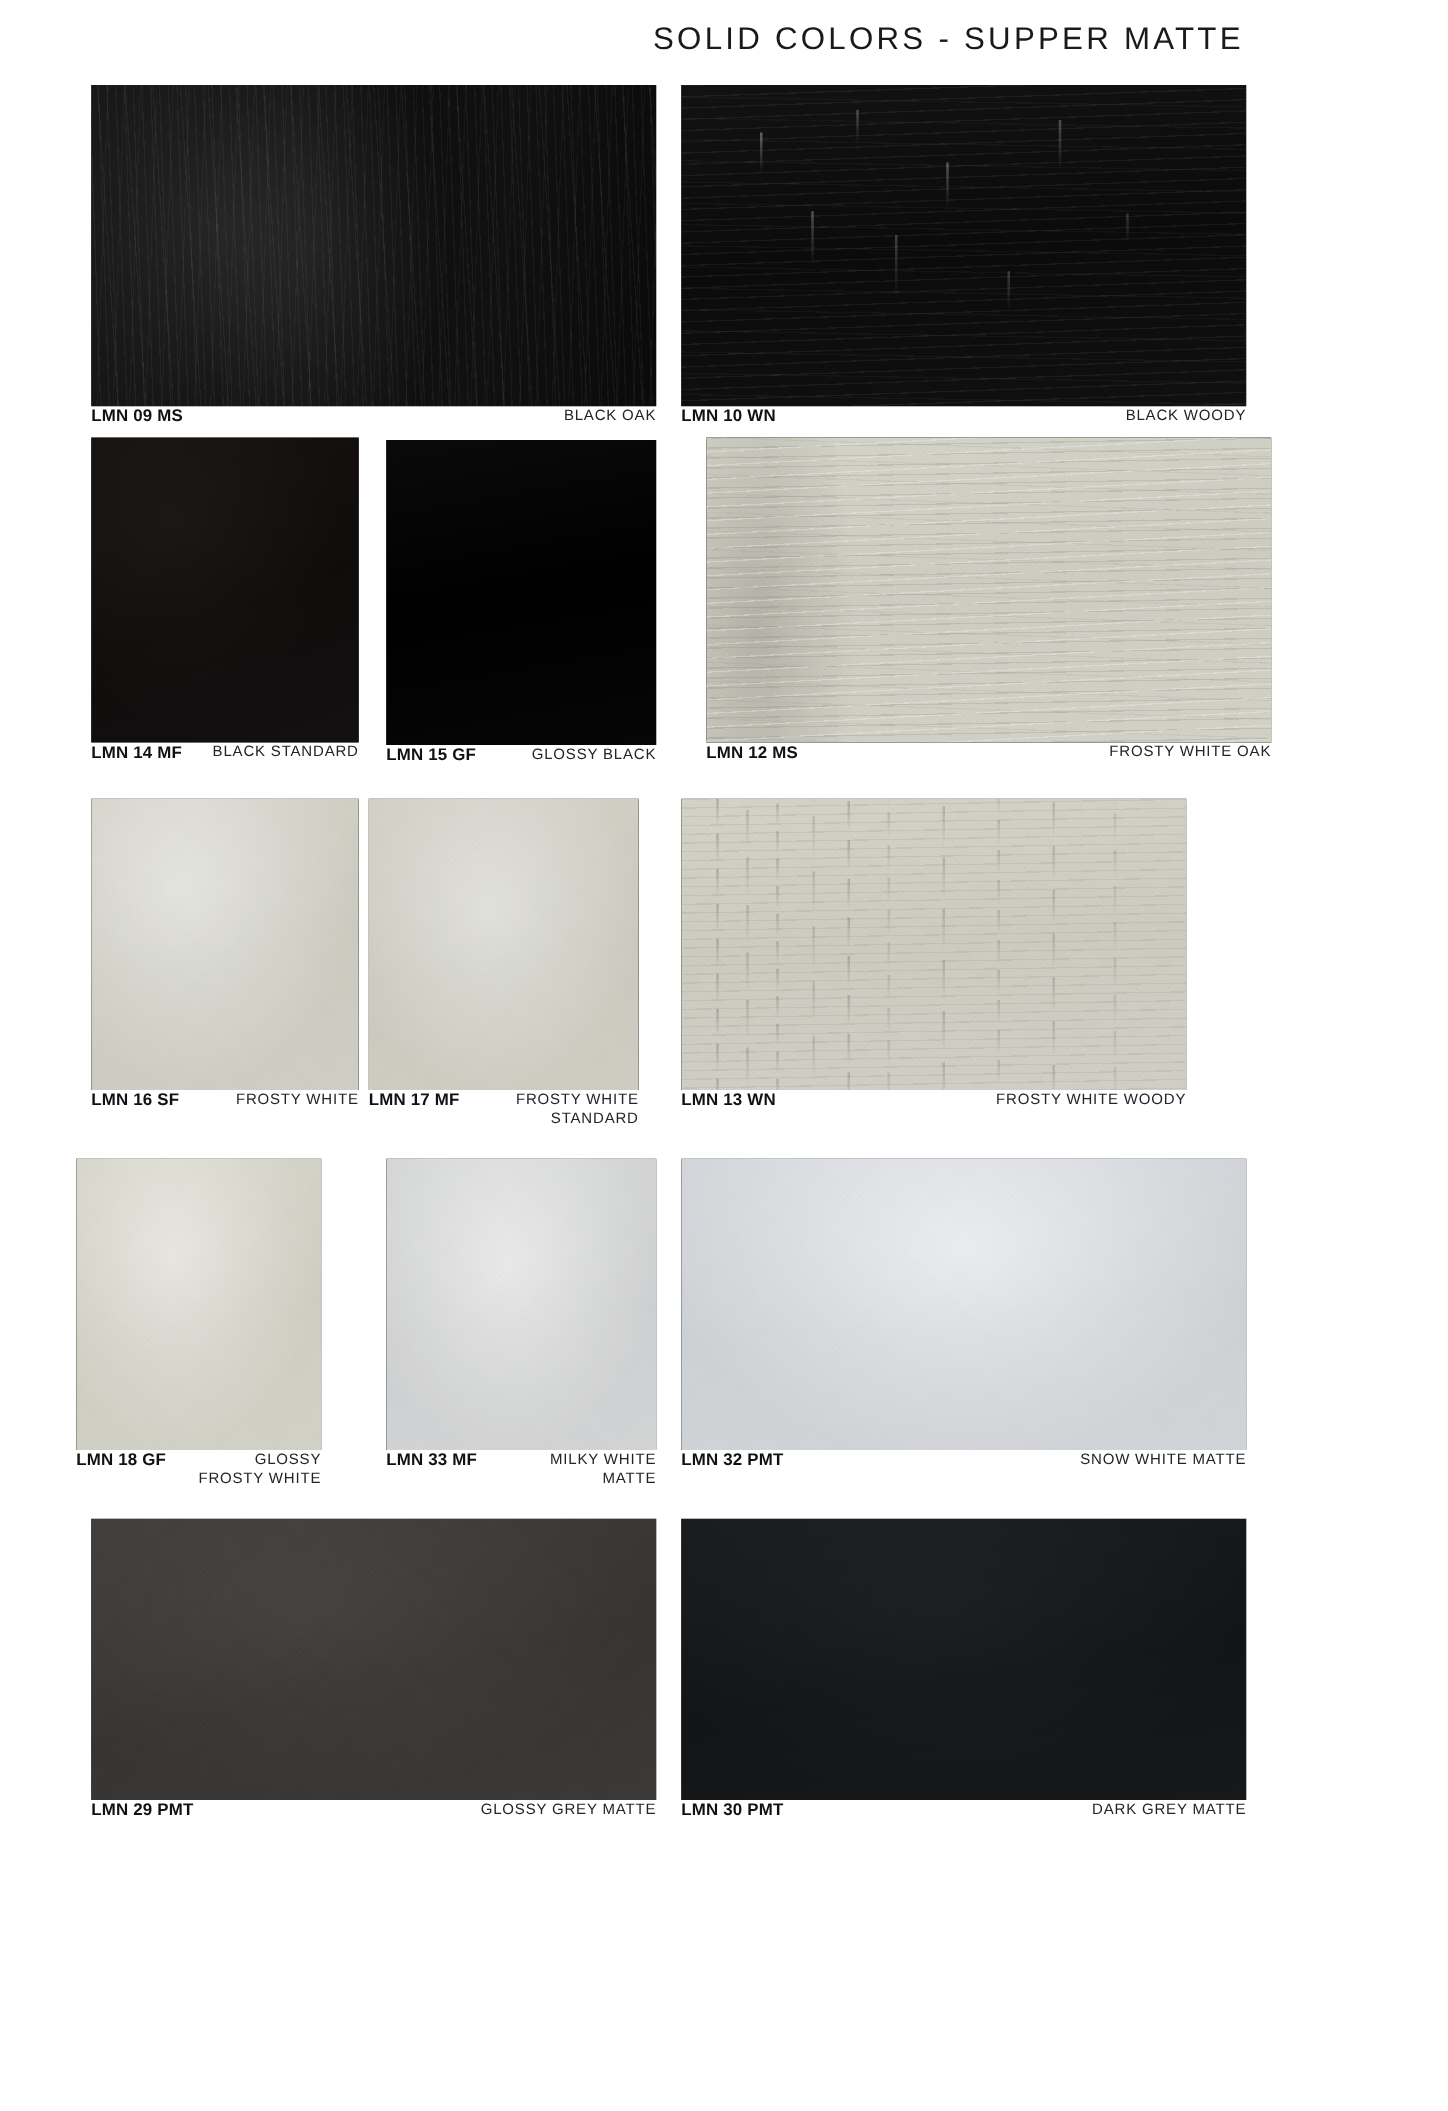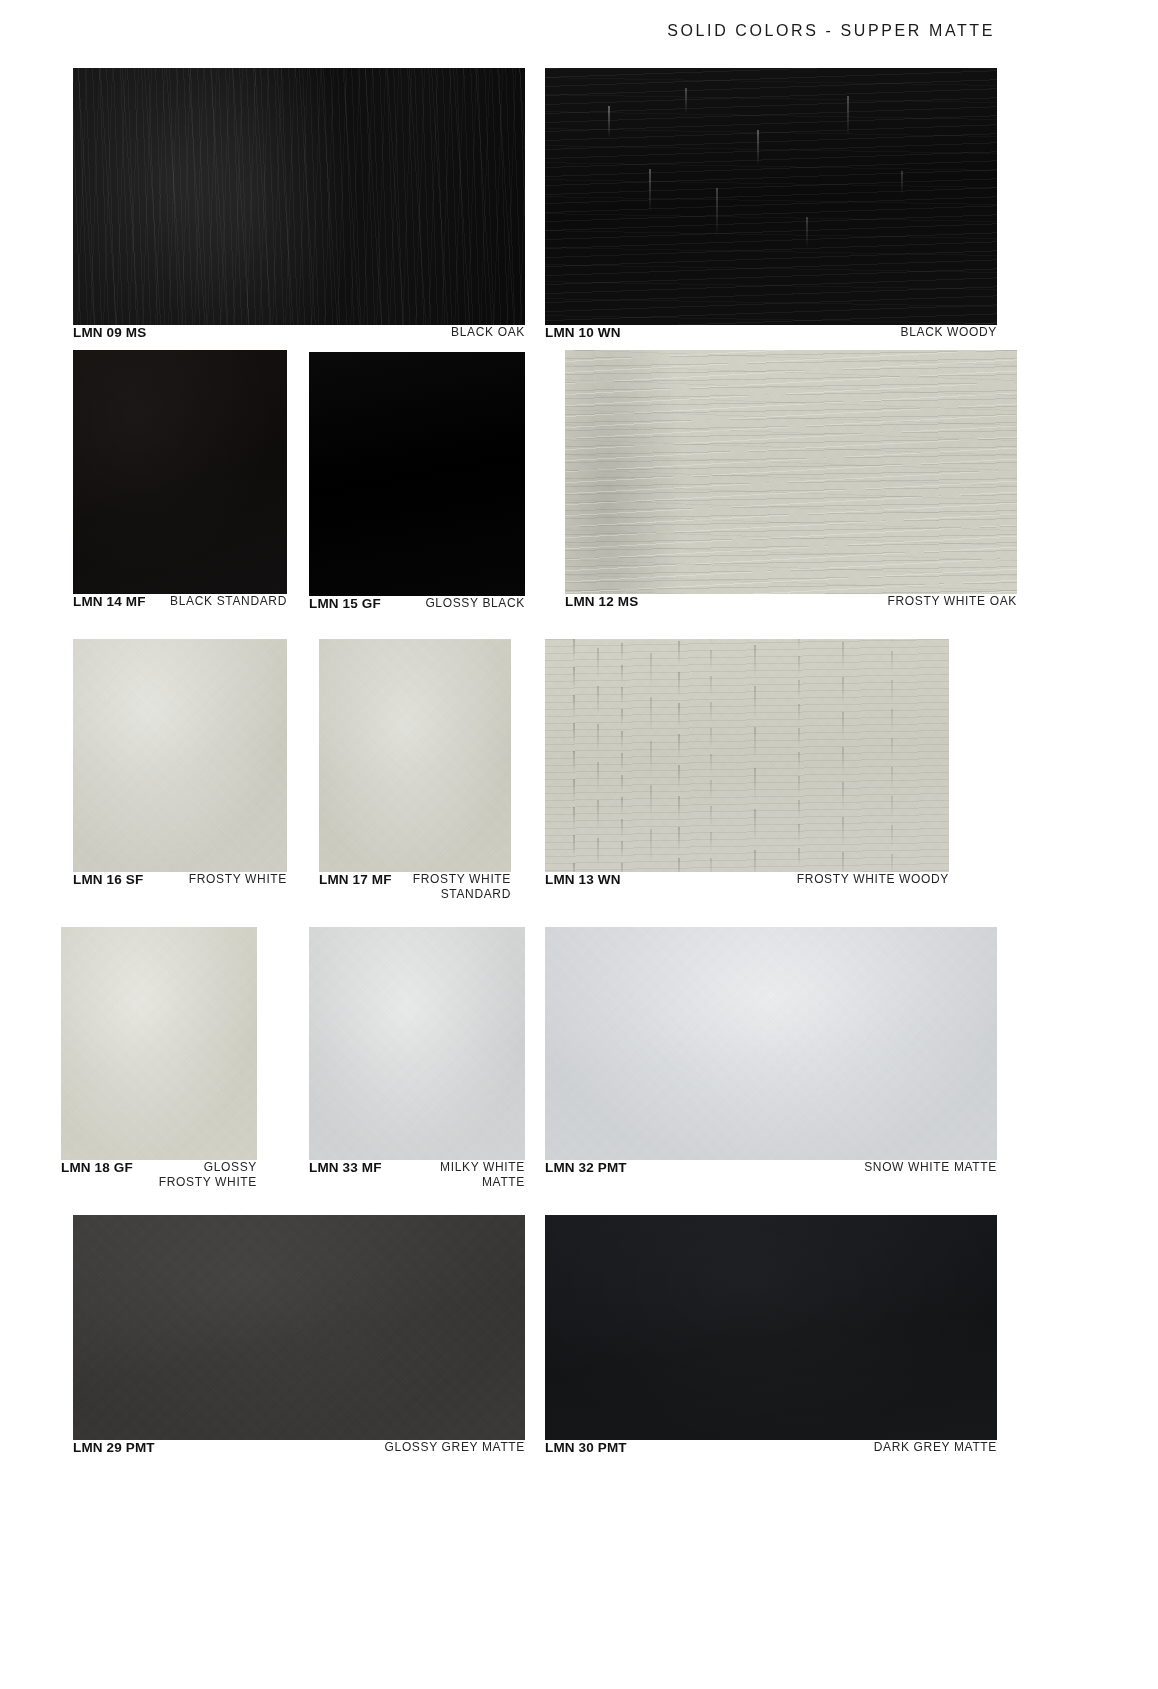--- a/index.html
+++ b/index.html
@@ -29,21 +29,21 @@
     width: 1158px;
     height: 62px;
     display: flex;
     align-items: center;
     justify-content: flex-end;
     padding-right: 163px;
   }
 
   .page-title {
     font-family: "Liberation Sans", sans-serif;
-    font-size: 16px;
+    font-size: 25px;
     font-weight: 300;
     letter-spacing: 2.6px;
     color: #1a1a1a;
     white-space: nowrap;
   }
 
   
   .rows {
     position: absolute;
     top: 62px;
@@ -350,21 +350,21 @@
         <div class="swatch" style="height:233px;">
           <div class="swatch-texture tex-frosty-white"></div>
           <div class="noise"></div>
         </div>
         <div class="cell-label">
           <span class="code">LMN 16 SF</span>
           <span class="name">FROSTY WHITE</span>
         </div>
       </div>
 
-      <div class="cell" style="left:319px; top:0px; width:192px;">
+      <div class="cell" style="left:295px; top:0px; width:216px;">
         <div class="swatch" style="height:233px;">
           <div class="swatch-texture tex-frosty-white-std"></div>
           <div class="noise"></div>
         </div>
         <div class="cell-label">
           <span class="code">LMN 17 MF</span>
           <span class="name">FROSTY WHITE
 STANDARD</span>
         </div>
       </div>

